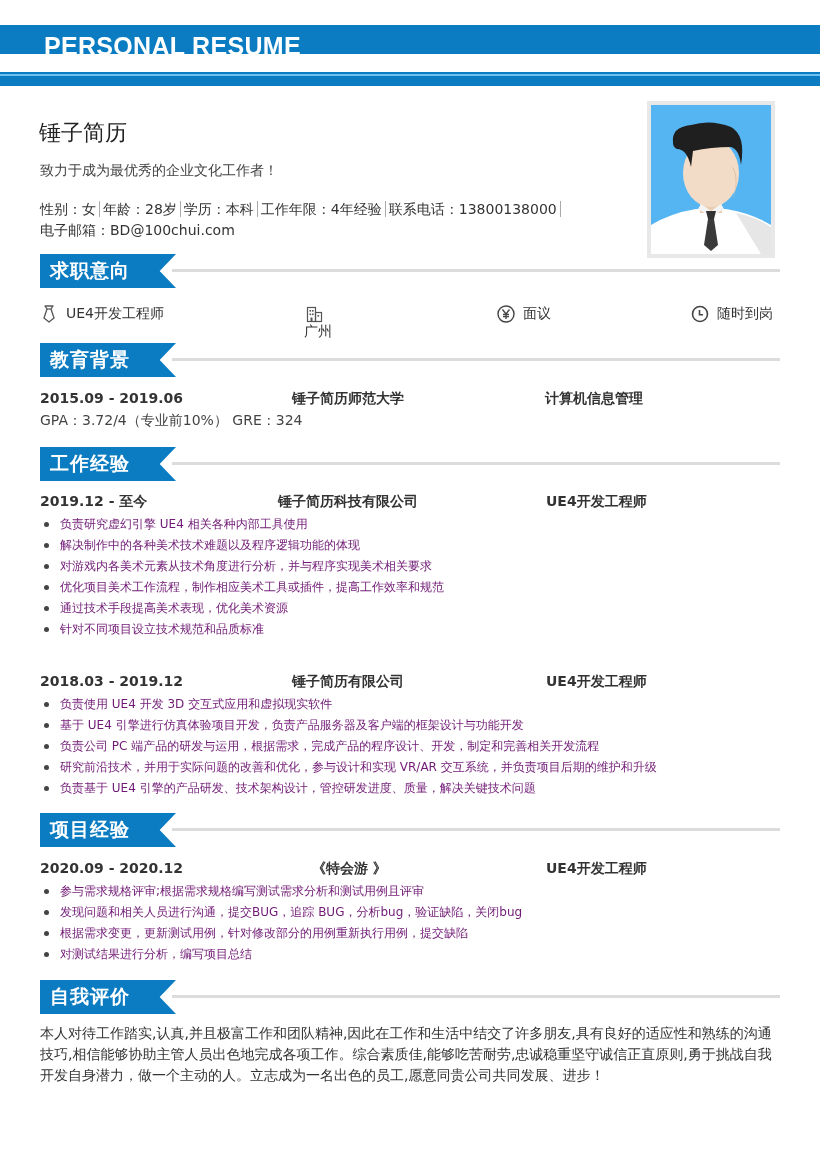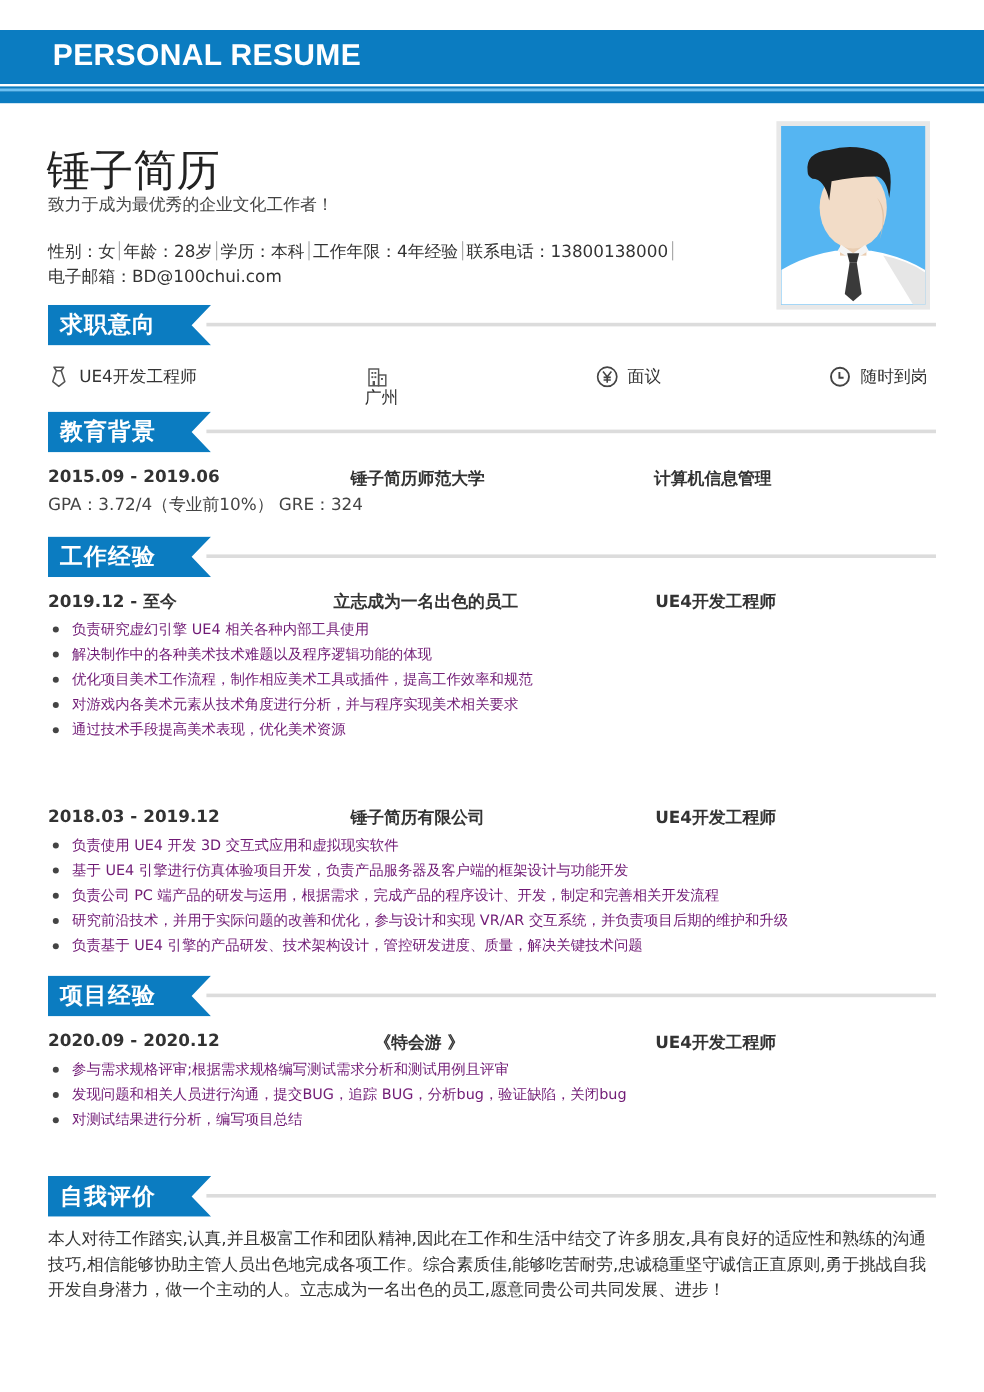--- a/index.html
+++ b/index.html
@@ -1,26 +1,26 @@
 <!DOCTYPE html>
 <html><head>
 <meta charset="utf-8">
 <style>
   * { box-sizing: border-box; margin: 0; padding: 0; }
   html, body { width: 820px; height: 1160px; background: #ffffff; overflow: hidden; }
   body { position: relative; font-family: "DejaVu Sans", "Liberation Sans", sans-serif; color: #333; }
 
-  .banner { position: absolute; left: 0; top: 25px; width: 820px; height: 45px; background: #0b7cc1; }
+  .banner { position: absolute; left: 0; top: 25px; width: 820px; height: 29px; background: #0b7cc1; }
   .banner-title { position: absolute; left: 44px; top: 7px; font-family: "Liberation Sans", sans-serif; font-weight: bold; font-size: 25px; color: #fff; letter-spacing: 0.3px; }
   .banner-line-white { position: absolute; left: 0; top: 70px; width: 820px; height: 2px; background: #fff; }
   .banner-line-blue1 { position: absolute; left: 0; top: 72px; width: 820px; height: 2px; background: #0b7cc1; }
   .banner-line-light { position: absolute; left: 0; top: 74px; width: 820px; height: 2px; background: #6cc0f2; }
   .banner-line-blue2 { position: absolute; left: 0; top: 76px; width: 820px; height: 10px; background: #0b7cc1; }
 
-  .name { position: absolute; left: 39px; top: 118px; font-size: 36px; color: #222; font-weight: normal; }
+  .name { position: absolute; left: 39px; top: 118px; font-size: 22px; color: #222; font-weight: normal; }
   .motto { position: absolute; left: 40px; top: 162px; font-size: 14px; color: #444; }
   .basic-line { position: absolute; left: 40px; top: 201px; font-size: 14px; color: #333; white-space: nowrap; }
   .basic-line .sep { display: inline-block; width: 1px; height: 16px; background: #aaa; vertical-align: -3px; margin: 0 3px; }
   .email-line { position: absolute; left: 40px; top: 222px; font-size: 14px; color: #333; }
 
   .photo { position: absolute; left: 647px; top: 101px; width: 128px; height: 157px; background: #e8e8e8; padding: 4px; }
   .photo-inner { position: relative; width: 120px; height: 149px; background: #55b5f2; overflow: hidden; }
 
   .section-head { position: absolute; left: 40px; width: 136px; height: 34px; }
   .section-head .box { position: absolute; left: 0; top: 0; width: 136px; height: 34px; background: #0b7cc1;
@@ -139,29 +139,30 @@
 <div class="plain" style="top:412px;">GPA：3.72/4（专业前10%） GRE：324</div>
 
 <div class="section-head" style="top:447px;">
   <div class="box"></div>
   <div class="label">工作经验</div>
 </div>
 <div class="section-line" style="top:462px;"></div>
 
 <div class="row3" style="top:493px;">
   <span style="left:0;">2019.12 - 至今</span>
-  <span style="left:238px;">立志成为一名出色的员工</span>
+  <span style="left:238px;">锤子简历科技有限公司</span>
   <span style="left:506px;">UE4开发工程师</span>
 </div>
 <ul class="bullets" style="top:514px;">
   <li>负责研究虚幻引擎 UE4 相关各种内部工具使用</li>
   <li>解决制作中的各种美术技术难题以及程序逻辑功能的体现</li>
+  <li>对游戏内各美术元素从技术角度进行分析，并与程序实现美术相关要求</li>
   <li>优化项目美术工作流程，制作相应美术工具或插件，提高工作效率和规范</li>
-  <li>对游戏内各美术元素从技术角度进行分析，并与程序实现美术相关要求</li>
   <li>通过技术手段提高美术表现，优化美术资源</li>
+  <li>针对不同项目设立技术规范和品质标准</li>
 </ul>
 
 <div class="row3" style="top:673px;">
   <span style="left:0;text-align:center;">2018.03 - 2019.12</span>
   <span style="left:252px;">锤子简历有限公司</span>
   <span style="left:506px;">UE4开发工程师</span>
 </div>
 <ul class="bullets" style="top:694px;">
   <li>负责使用 UE4 开发 3D 交互式应用和虚拟现实软件</li>
   <li>基于 UE4 引擎进行仿真体验项目开发，负责产品服务器及客户端的框架设计与功能开发</li>
@@ -177,20 +178,21 @@
 <div class="section-line" style="top:828px;"></div>
 
 <div class="row3" style="top:860px;">
   <span style="left:0;">2020.09 - 2020.12</span>
   <span style="left:272px;">《特会游 》</span>
   <span style="left:506px;">UE4开发工程师</span>
 </div>
 <ul class="bullets" style="top:881px;">
   <li>参与需求规格评审;根据需求规格编写测试需求分析和测试用例且评审</li>
   <li>发现问题和相关人员进行沟通，提交BUG，追踪 BUG，分析bug，验证缺陷，关闭bug</li>
+  <li>根据需求变更，更新测试用例，针对修改部分的用例重新执行用例，提交缺陷</li>
   <li>对测试结果进行分析，编写项目总结</li>
 </ul>
 
 <div class="section-head" style="top:980px;">
   <div class="box"></div>
   <div class="label">自我评价</div>
 </div>
 <div class="section-line" style="top:995px;"></div>
 
 <div class="summary">本人对待工作踏实,认真,并且极富工作和团队精神,因此在工作和生活中结交了许多朋友,具有良好的适应性和熟练的沟通技巧,相信能够协助主管人员出色地完成各项工作。综合素质佳,能够吃苦耐劳,忠诚稳重坚守诚信正直原则,勇于挑战自我开发自身潜力，做一个主动的人。立志成为一名出色的员工,愿意同贵公司共同发展、进步！</div>

